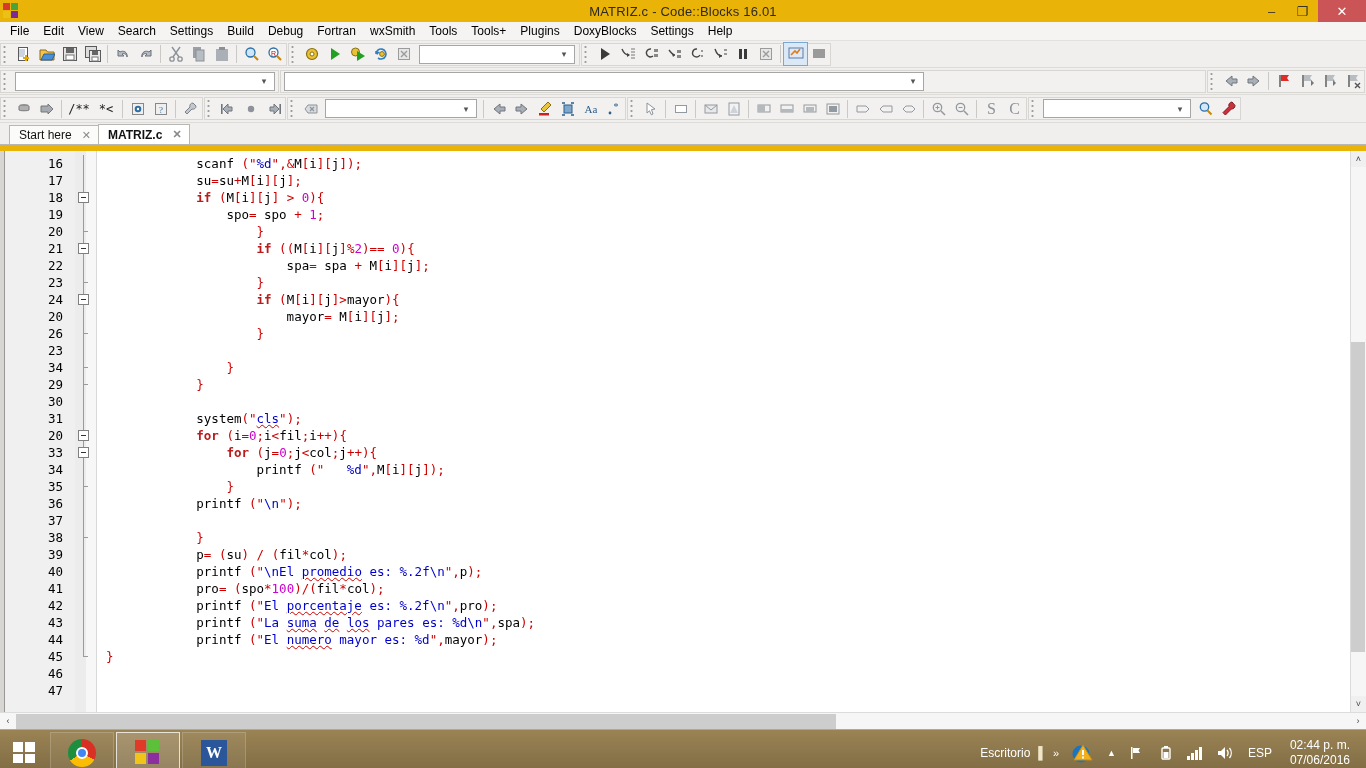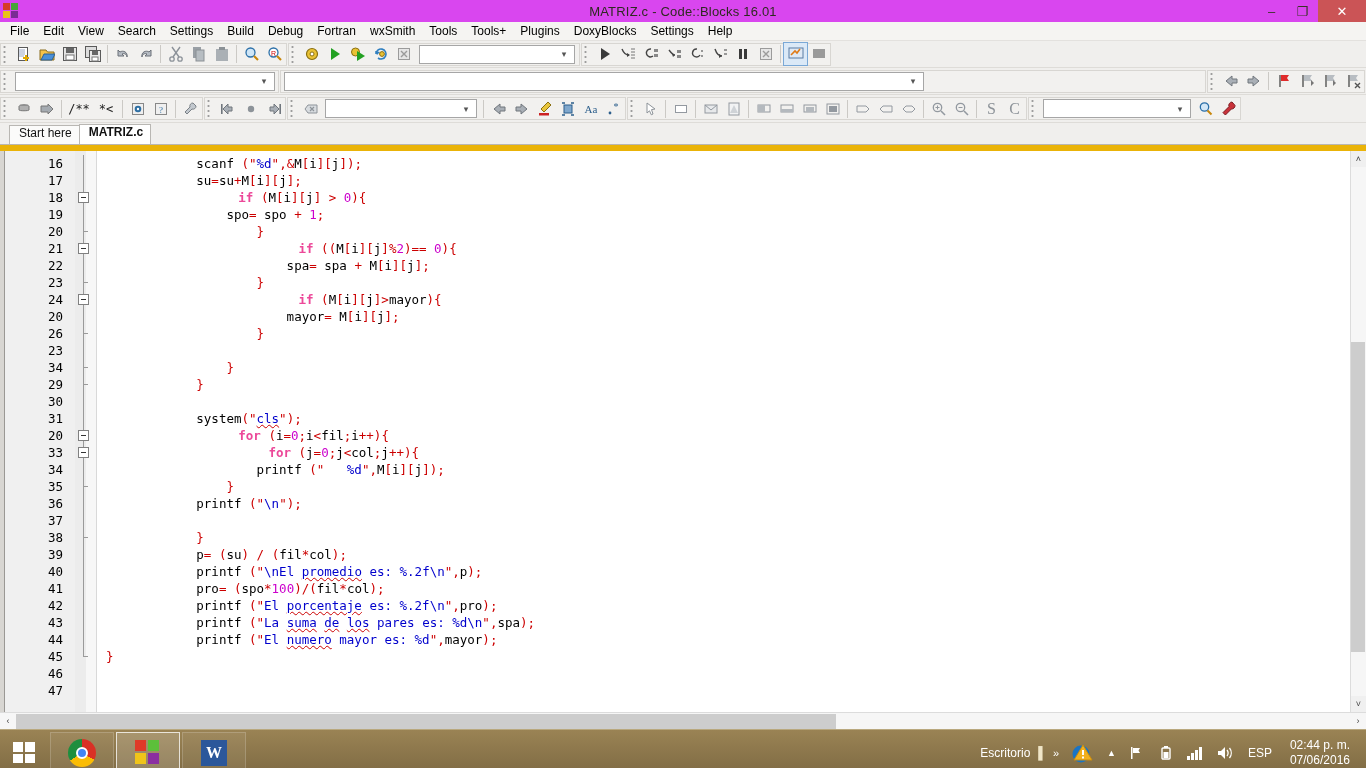--- a/index.html
+++ b/index.html
@@ -4,21 +4,21 @@
 <style>
   * { box-sizing: border-box; margin:0; padding:0; }
   html,body{ width:1366px; height:768px; overflow:hidden; }
   body{
     font-family:"Liberation Sans", sans-serif;
     font-size:12px;
     background:#8a7348;
   }
   
   #titlebar{
-    height:22px; background:#d946ef; position:relative;
+    height:22px; background:#eab308; position:relative;
     display:flex; align-items:center;
   }
   #cb-logo{ width:17px; height:17px; margin-left:3px; position:relative; }
   #cb-logo i{ position:absolute; width:7px; height:7px; display:block; }
   #cb-logo i.tl{ left:0; top:0; background:#d63b28; }
   #cb-logo i.tr{ left:8px; top:0; background:#4aa33a; }
   #cb-logo i.bl{ left:0; top:8px; background:#e9c119; }
   #cb-logo i.br{ left:8px; top:8px; background:#7a2c94; }
   #title-text{
     position:absolute; left:0; right:0; text-align:center;
@@ -73,21 +73,20 @@
   
   #tabbar{
     height:22px; background:#f0efed; display:flex; align-items:flex-end;
     padding-left:9px; border-bottom:1px solid #b9b7b3;
   }
   .tab{
     height:19px; display:flex; align-items:center; gap:10px;
     padding:0 7px 0 9px; font-size:12px; color:#111;
     background:#fbfbfa; border:1px solid #b9b7b3; border-bottom:none;
     margin-right:-1px;
-    flex-direction:column;
   }
   .tab.active{ font-weight:bold; background:#fff; height:20px; }
   .tab .x{ color:#8a8a8a; font-size:11px; }
 
   
   #editor-wrap{ height:567px; display:flex; background:#fff; border-top:6px solid #eab308; }
   #edit-left-bar{ width:5px; background:#d8d6d2; border-right:1px solid #9a9894; }
   #editor{ flex:1; display:flex; position:relative; overflow:hidden; background:#fff; }
   #gutter{
     width:70px; background:#f0f0f0; color:#000;
@@ -111,21 +110,21 @@
   .fold-line{ position:absolute; left:8px; top:0; width:1px; height:17px; background:#9a9a9a; }
   .fold-tick{ position:absolute; left:8px; top:8px; width:5px; height:1px; background:#9a9a9a; }
   .fold-end{ position:absolute; left:8px; top:0; width:1px; height:9px; background:#9a9a9a; }
   .fold-end:after{ content:""; position:absolute; left:0; top:8px; width:5px; height:1px; background:#9a9a9a; }
   #code{
     flex:1; padding-top:4px; padding-left:9px;
     font-family:"DejaVu Sans Mono", monospace; font-size:12.5px;
     white-space:pre; color:#000; overflow:hidden;
   }
   #code div{ height:17px; line-height:17px; }
-  .kw{ color:#ec4899; font-weight:bold;margin-left:42px; }
+  .kw{ color:#b91c1c; font-weight:bold; }
   .str{ color:#0000cc; }
   .pun{ color:#cc0000; }
   .num{ color:#cc00cc; }
   .sp{ text-decoration:underline; text-decoration-style:wavy;
        text-decoration-color:#cc0000; text-decoration-thickness:1px; }
 
   
   #vscroll{ width:16px; background:#f6f6f6; border-left:1px solid #dcdcdc;
      display:flex; flex-direction:column; align-items:center; }
   .sb-arrow{ width:16px; height:16px; display:flex; align-items:center;

